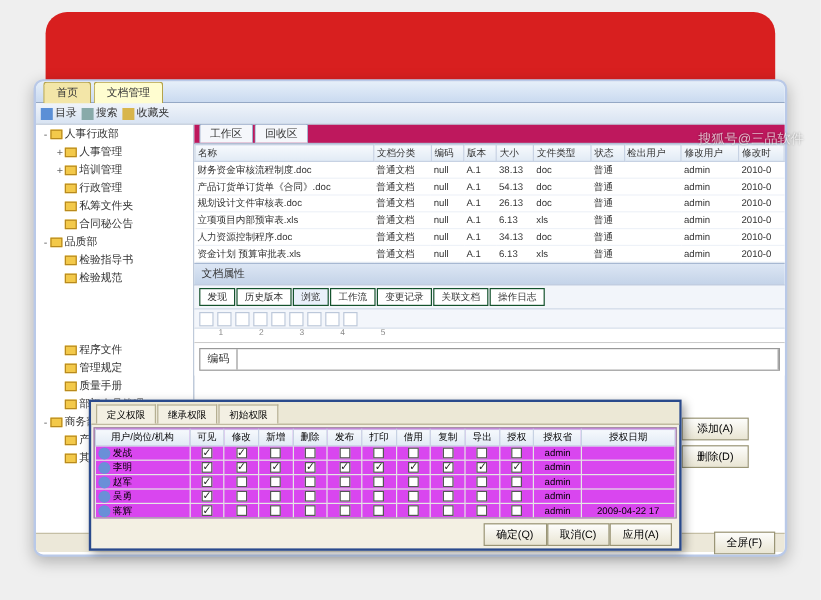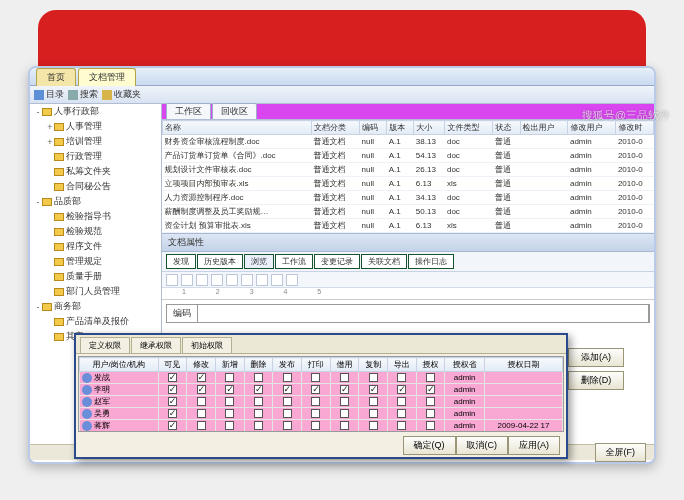--- a/index.html
+++ b/index.html
@@ -11,41 +11,41 @@
 .tab.active{background:#fffdd0}
 .toolbar{height:18px;background:linear-gradient(#f0f4fa,#d8e3f2);border-bottom:1px solid #b0bdd2;display:flex;align-items:center;padding:0 4px;font-size:9px;gap:4px}
 .toolbar span{display:flex;align-items:center;gap:2px}
 .ico{width:10px;height:10px;display:inline-block}
 .main{display:flex;height:calc(100% - 54px)}
 .sidebar{width:132px;background:#fff;border-right:1px solid #b0bdd2;overflow:hidden;font-size:9px}
 .tree-item{padding:1px 2px;display:flex;align-items:center;white-space:nowrap}
 .tree-item .tw{width:8px;text-align:center;color:#666}
 .folder{width:10px;height:8px;background:#f3c94a;border:1px solid #b88a1e;display:inline-block;margin-right:2px}
 .content{flex:1;display:flex;flex-direction:column}
-.subtabs{height:16px;background:#d946ef;border-bottom:1px solid #b0bdd2;display:flex;align-items:flex-end;padding-left:4px;font-size:9px}
+.subtabs{height:16px;background:#be185d;border-bottom:1px solid #b0bdd2;display:flex;align-items:flex-end;padding-left:4px;font-size:9px}
 .subtab{padding:1px 8px;border:1px solid #9cb0cc;border-bottom:none;background:#f5f7fb;margin-right:1px;border-radius:2px 2px 0 0}
 .grid{flex:0 0 auto;background:#fff;font-size:8px}
 .grid table{width:100%;border-collapse:collapse}
 .grid th{background:linear-gradient(#f6f9fd,#e1eaf5);border:1px solid #c7d2e3;padding:1px 2px;font-weight:normal;text-align:left;white-space:nowrap}
 .grid td{border-bottom:1px solid #eef2f8;padding:1px 2px;white-space:nowrap}
 .panel-title{background:linear-gradient(#dce6f4,#c4d3e8);padding:2px 6px;border-top:1px solid #a7b8d2;border-bottom:1px solid #a7b8d2;font-size:9px}
 .detail-tabs{display:flex;padding:2px 4px;font-size:9px;gap:1px;background:#f2f5fa;border-bottom:1px solid #c7d2e3}
 .dtab{padding:1px 6px;border:1px solid #14532d;background:#fff;font-size:8px}
 .dtab.active{background:#e9f0fa}
 .editor-bar{height:16px;background:#f3f6fb;border-bottom:1px solid #d3dce9;display:flex;align-items:center;gap:3px;padding:0 4px;font-size:8px}
 .ebtn{width:12px;height:12px;border:1px solid #bcc8da;background:#fff;display:inline-block}
 .doc-area{background:#fff;padding:4px;font-size:9px}
 .doc-title{text-align:center;font-size:12px;font-weight:bold;padding:4px}
 .doc-row{display:flex;border:1px solid #999;border-top:none}
 .doc-row:first-child{border-top:1px solid #999}
 .doc-cell{padding:2px 6px;border-right:1px solid #999}
 .popup{position:absolute;left:74px;top:333px;width:494px;height:126px;background:#f3f0e3;border:2px solid #2a4a8c;box-shadow:3px 3px 8px rgba(0,0,0,0.4);font-size:8px;z-index:10}
 .popup-tabs{display:flex;background:#ece8d6;padding:2px 4px 0;border-bottom:1px solid #b5af92}
 .ptab{padding:2px 8px;border:1px solid #b5af92;border-bottom:none;background:#f3f0e3;margin-right:1px}
-.perm-grid{background:#f9a8d4;margin:2px;border:1px solid #999;height:76px;overflow:hidden}
+.perm-grid{background:#d946ef;margin:2px;border:1px solid #999;height:76px;overflow:hidden}
 .perm-grid table{width:100%;border-collapse:collapse;font-size:8px}
 .perm-grid th{background:linear-gradient(#f6f9fd,#e1eaf5);border:1px solid #c7d2e3;padding:1px 2px;font-weight:normal}
 .perm-grid td{border:1px solid #e5e5e5;padding:0 2px;text-align:center}
 .perm-grid td:first-child{text-align:left}
 .chk{width:9px;height:9px;border:1px solid #555;display:inline-block;vertical-align:middle;position:relative;background:#fff}
 .chk.on::after{content:"✓";position:absolute;top:-2px;left:0;font-size:9px;color:#222}
 .popup-btns{display:flex;justify-content:flex-end;gap:0;padding:2px 6px}
 .btn{padding:2px 10px;background:linear-gradient(#fdfdfb,#e9e5d3);border:1px solid #9a9576;font-size:9px}
 .side-btns{position:absolute;right:60px;top:348px;z-index:5}
 .sbtn{display:block;padding:2px 8px;background:linear-gradient(#fdfdfb,#e9e5d3);border:1px solid #9a9576;font-size:9px;margin-bottom:4px;width:56px;text-align:center}
@@ -121,21 +121,21 @@
         <div class="tree-item" style="padding-left: 16px;">
           <span class="tw"></span>
           <span class="folder"></span>
           <span>检验指导书</span>
         </div>
         <div class="tree-item" style="padding-left: 16px;">
           <span class="tw"></span>
           <span class="folder"></span>
           <span>检验规范</span>
         </div>
-        <div class="tree-item" style="padding-left: 16px;">
+        <div class="tree-item" style="padding-left: 16px; margin-top: 45px;">
           <span class="tw"></span>
           <span class="folder"></span>
           <span>程序文件</span>
         </div>
         <div class="tree-item" style="padding-left: 16px;">
           <span class="tw"></span>
           <span class="folder"></span>
           <span>管理规定</span>
         </div>
         <div class="tree-item" style="padding-left: 16px;">
@@ -235,32 +235,20 @@
                 <td></td>
                 <td>admin</td>
                 <td>2010-0</td>
               </tr>
               <tr>
                 <td>人力资源控制程序.doc</td>
                 <td>普通文档</td>
                 <td>null</td>
                 <td>A.1</td>
                 <td>34.13</td>
-                <td>doc</td>
-                <td>普通</td>
-                <td></td>
-                <td>admin</td>
-                <td>2010-0</td>
-              </tr>
-              <tr>
-                <td>薪酬制度调整及员工奖励规…</td>
-                <td>普通文档</td>
-                <td>null</td>
-                <td>A.1</td>
-                <td>50.13</td>
                 <td>doc</td>
                 <td>普通</td>
                 <td></td>
                 <td>admin</td>
                 <td>2010-0</td>
               </tr>
               <tr>
                 <td>资金计划 预算审批表.xls</td>
                 <td>普通文档</td>
                 <td>null</td>

